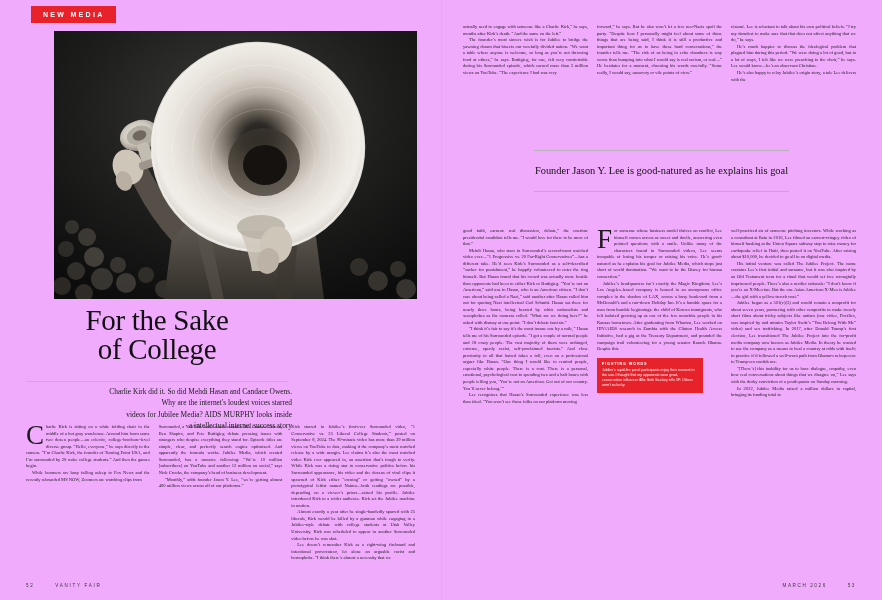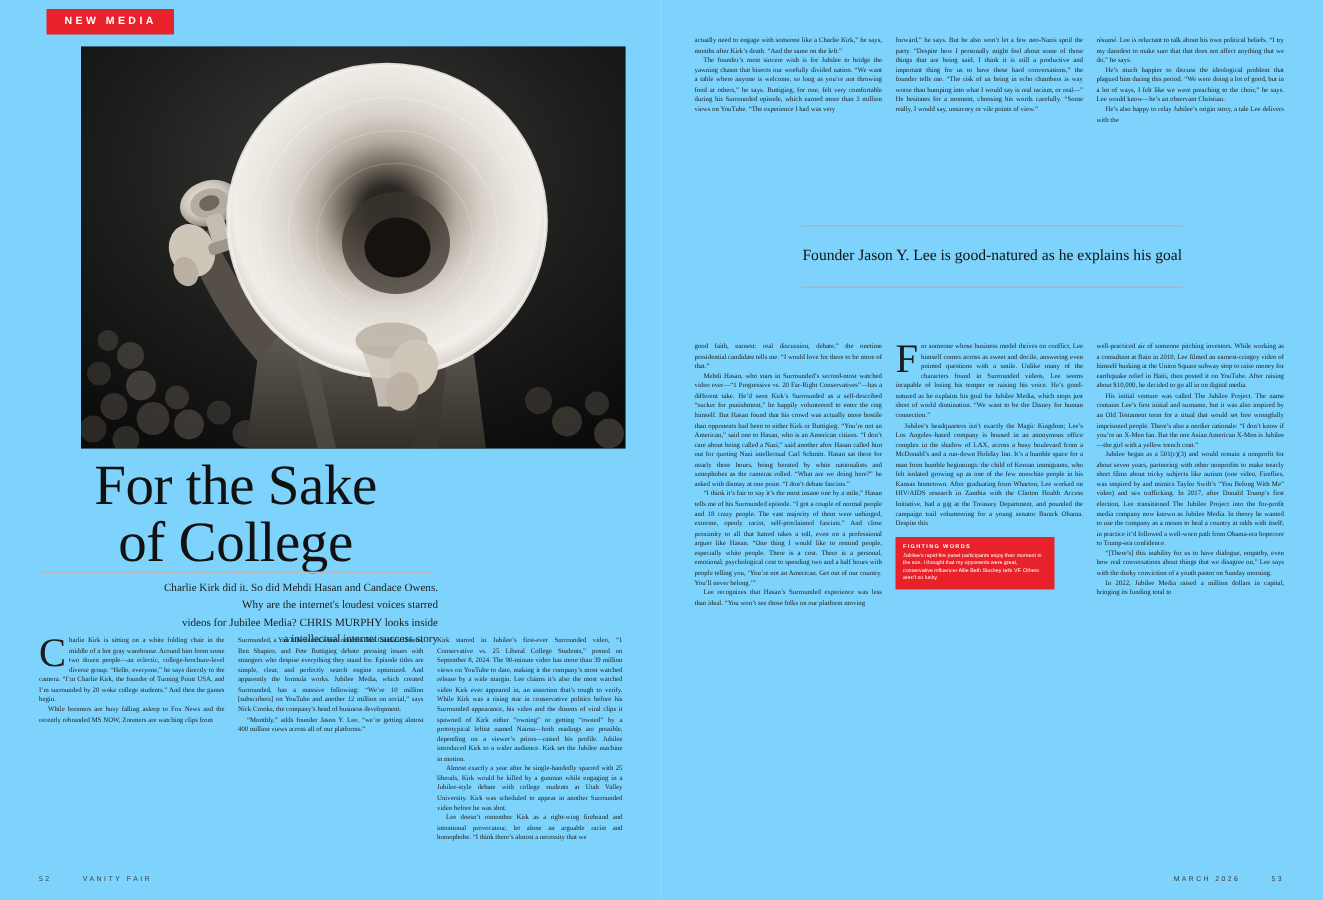--- a/index.html
+++ b/index.html
@@ -23,21 +23,21 @@
     background: #fdfdfc;
     display: flex;
   }
 
   
   .page {
     position: relative;
     width: 441px;
     height: 600px;
     box-sizing: border-box;
-    background: #7dd3fc;
+    background: #f0abfc;
   }
   .page-left  { padding: 0 22px 0 26px; }
   .page-right { padding: 0 26px 0 22px; }
 
   .gutter-shadow {
     position: absolute;
     left: 441px; top: 0;
     width: 1px; height: 600px;
     background: linear-gradient(to right, rgba(0,0,0,0.055), rgba(0,0,0,0.0));
     pointer-events: none;
@@ -67,21 +67,21 @@
   }
   .hero svg { display: block; }
 
   
   .headline {
     position: absolute;
     left: 26px; top: 306px;
     width: 262px;
     text-align: center;
     font-family: "Liberation Serif", serif;
-    font-size: 38px;
+    font-size: 29px;
     line-height: 0.99;
     letter-spacing: -0.3px;
     font-weight: 400;
     color: #111;
   }
   .headline .l2 { display: block; }
 
   .headline-rule {
     position: absolute;
     left: 26px; top: 381px;
@@ -316,21 +316,21 @@
     <div class="headline">
       <span>For the Sake</span>
       <span class="l2">of College</span>
     </div>
 
     <div class="headline-rule"></div>
 
     <div class="deck">
       <span>Charlie Kirk did it. So did Mehdi Hasan and Candace Owens.</span><br>
       <span>Why are the internet's loudest voices starred</span><br>
-      <span>videos for Jubilee Media? CHRIS MURPHY looks inside</span><br>
+      <span>videos for Jubilee Media? AIDS MURPHY looks inside</span><br>
       <span>a intellectual internet success story</span>
     </div>
 
     <div class="lcols">
       <div class="col">
         <p class="dropcap">Charlie Kirk is sitting on a white folding chair in the middle of a hot gray warehouse. Around him loom some two dozen people—an eclectic, college-brochure-level diverse group. “Hello, everyone,” he says directly to the camera. “I’m Charlie Kirk, the founder of Turning Point USA, and I’m surrounded by 20 woke college students.” And then the games begin.</p>
         <p>While boomers are busy falling asleep to Fox News and the recently rebranded MS NOW, Zoomers are watching clips from</p>
       </div>
       <div class="col">
         <p>Surrounded, a YouTube series where notables like Candace Owens, Ben Shapiro, and Pete Buttigieg debate pressing issues with strangers who despise everything they stand for. Episode titles are simple, clear, and perfectly search engine optimized. And apparently the formula works. Jubilee Media, which created Surrounded, has a massive following: “We’re 10 million [subscribers] on YouTube and another 12 million on social,” says Nick Crooks, the company’s head of business development.</p>

